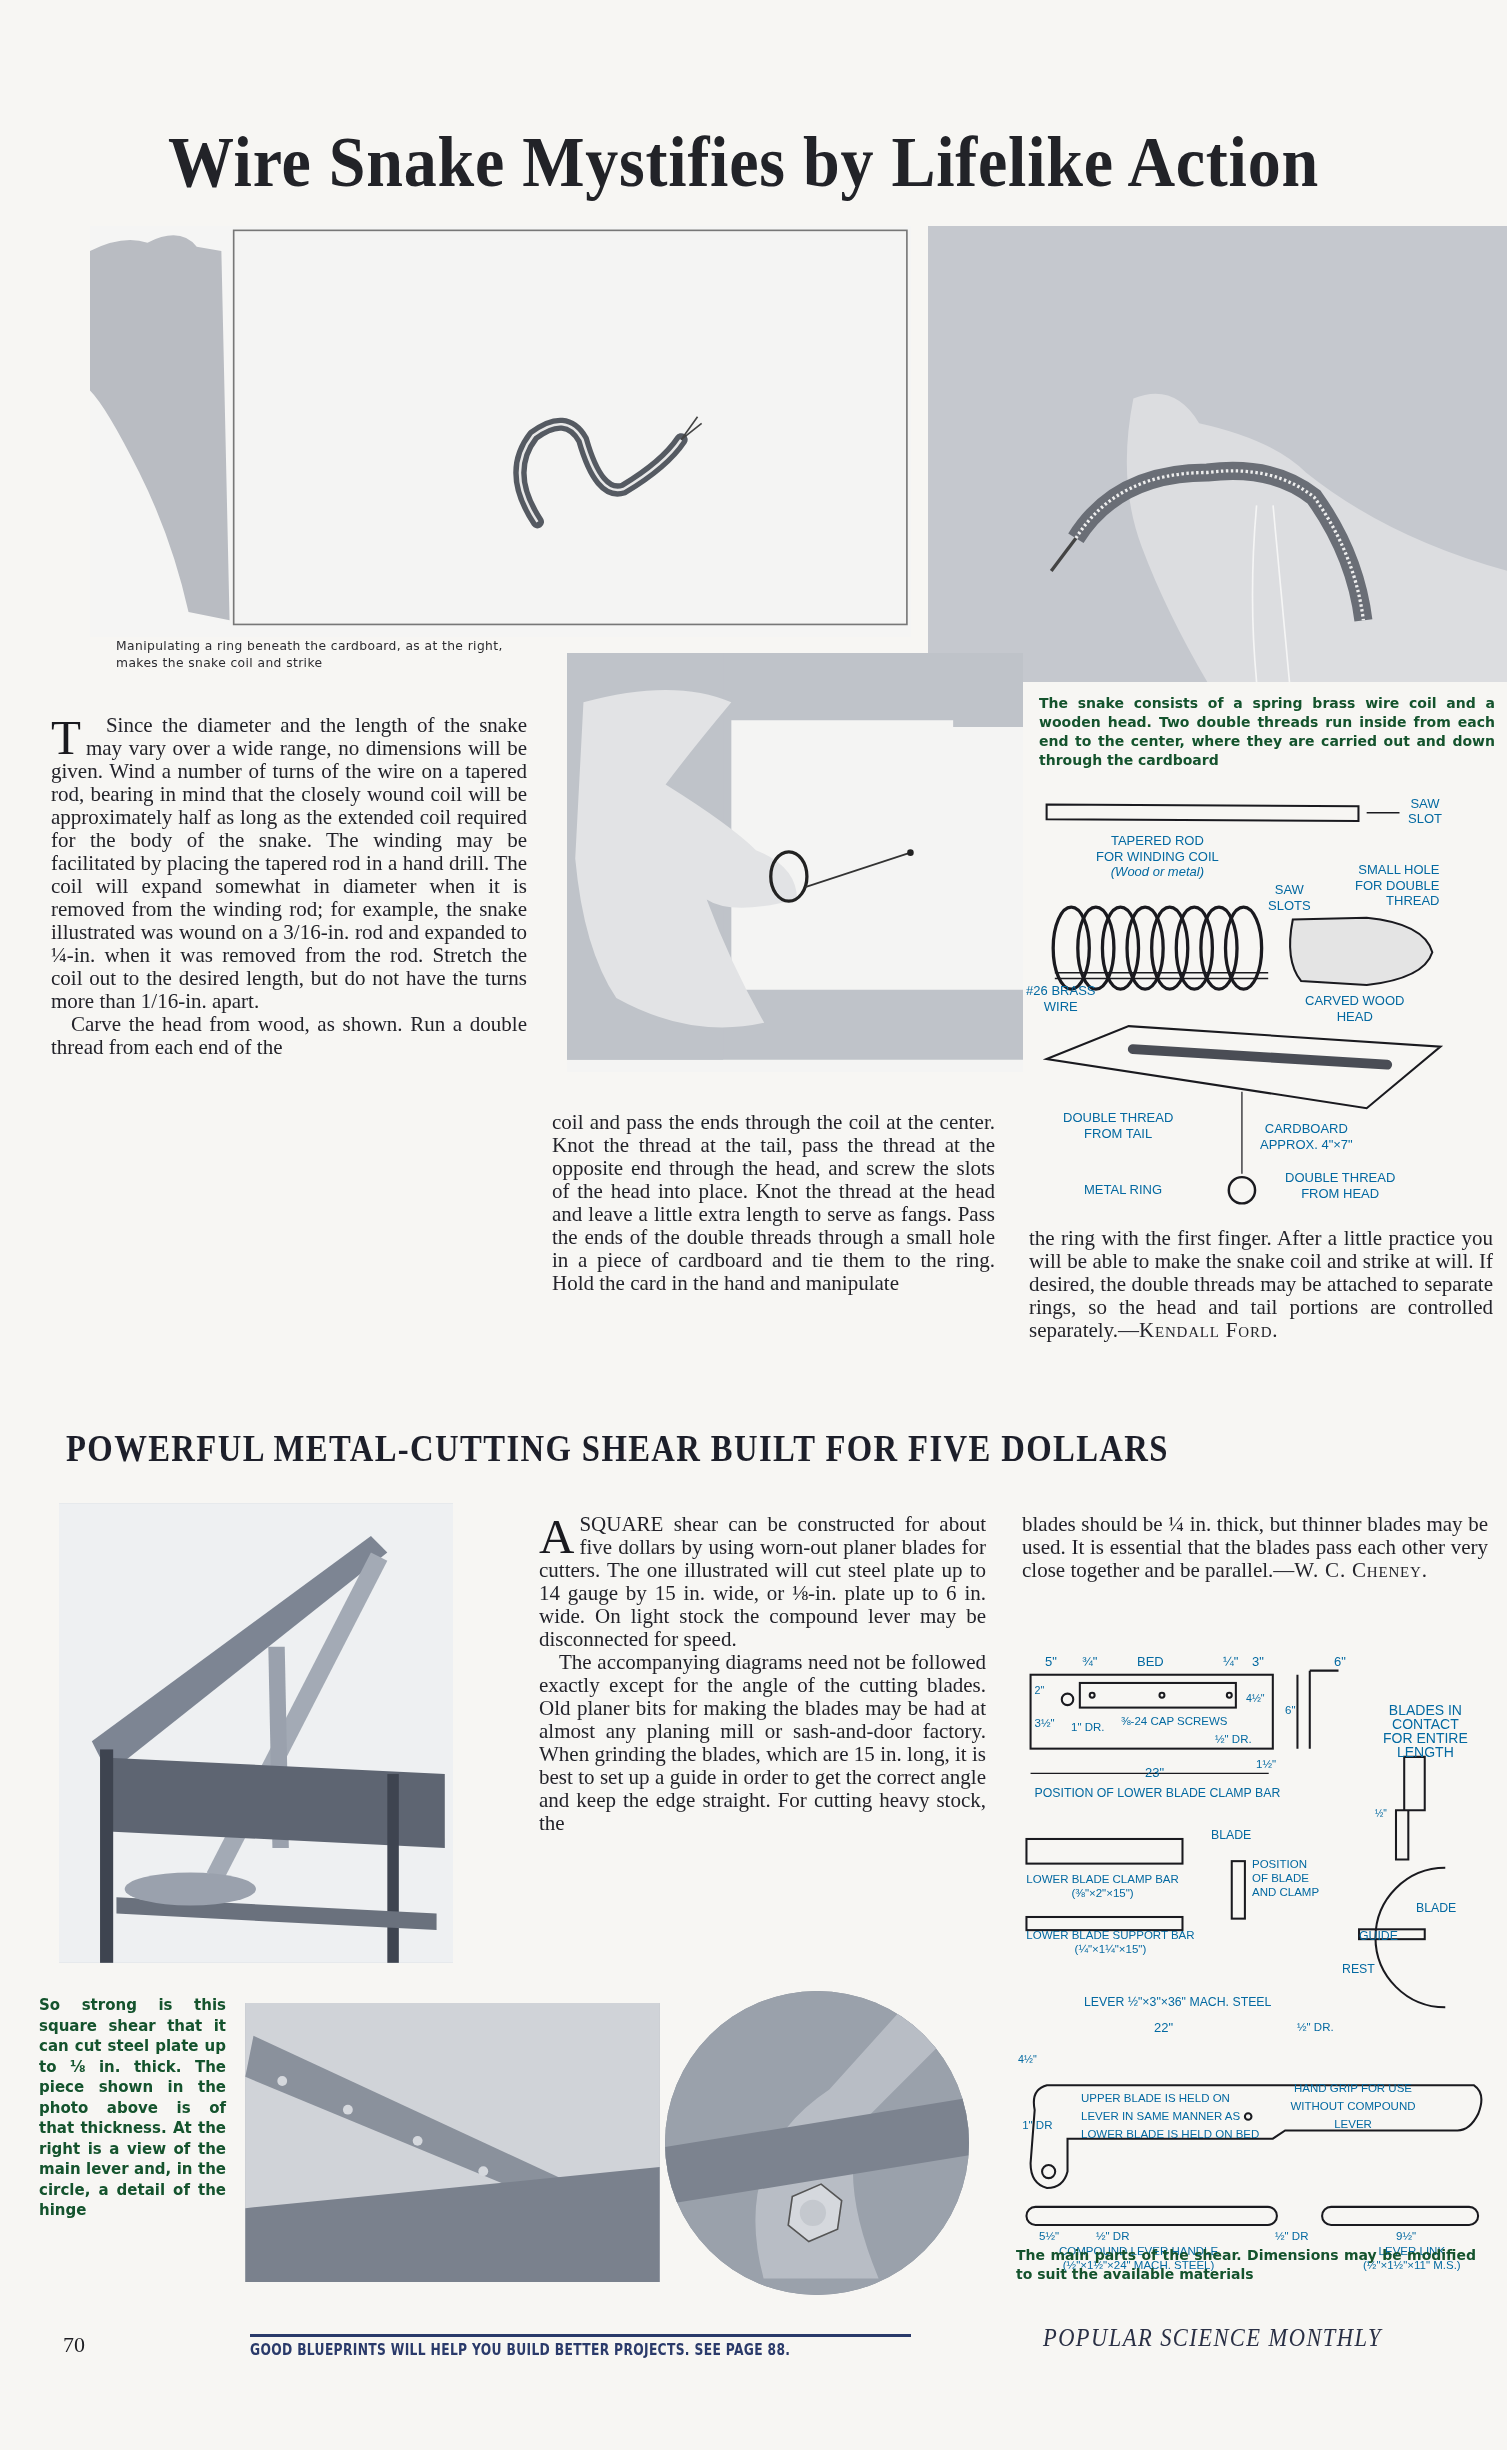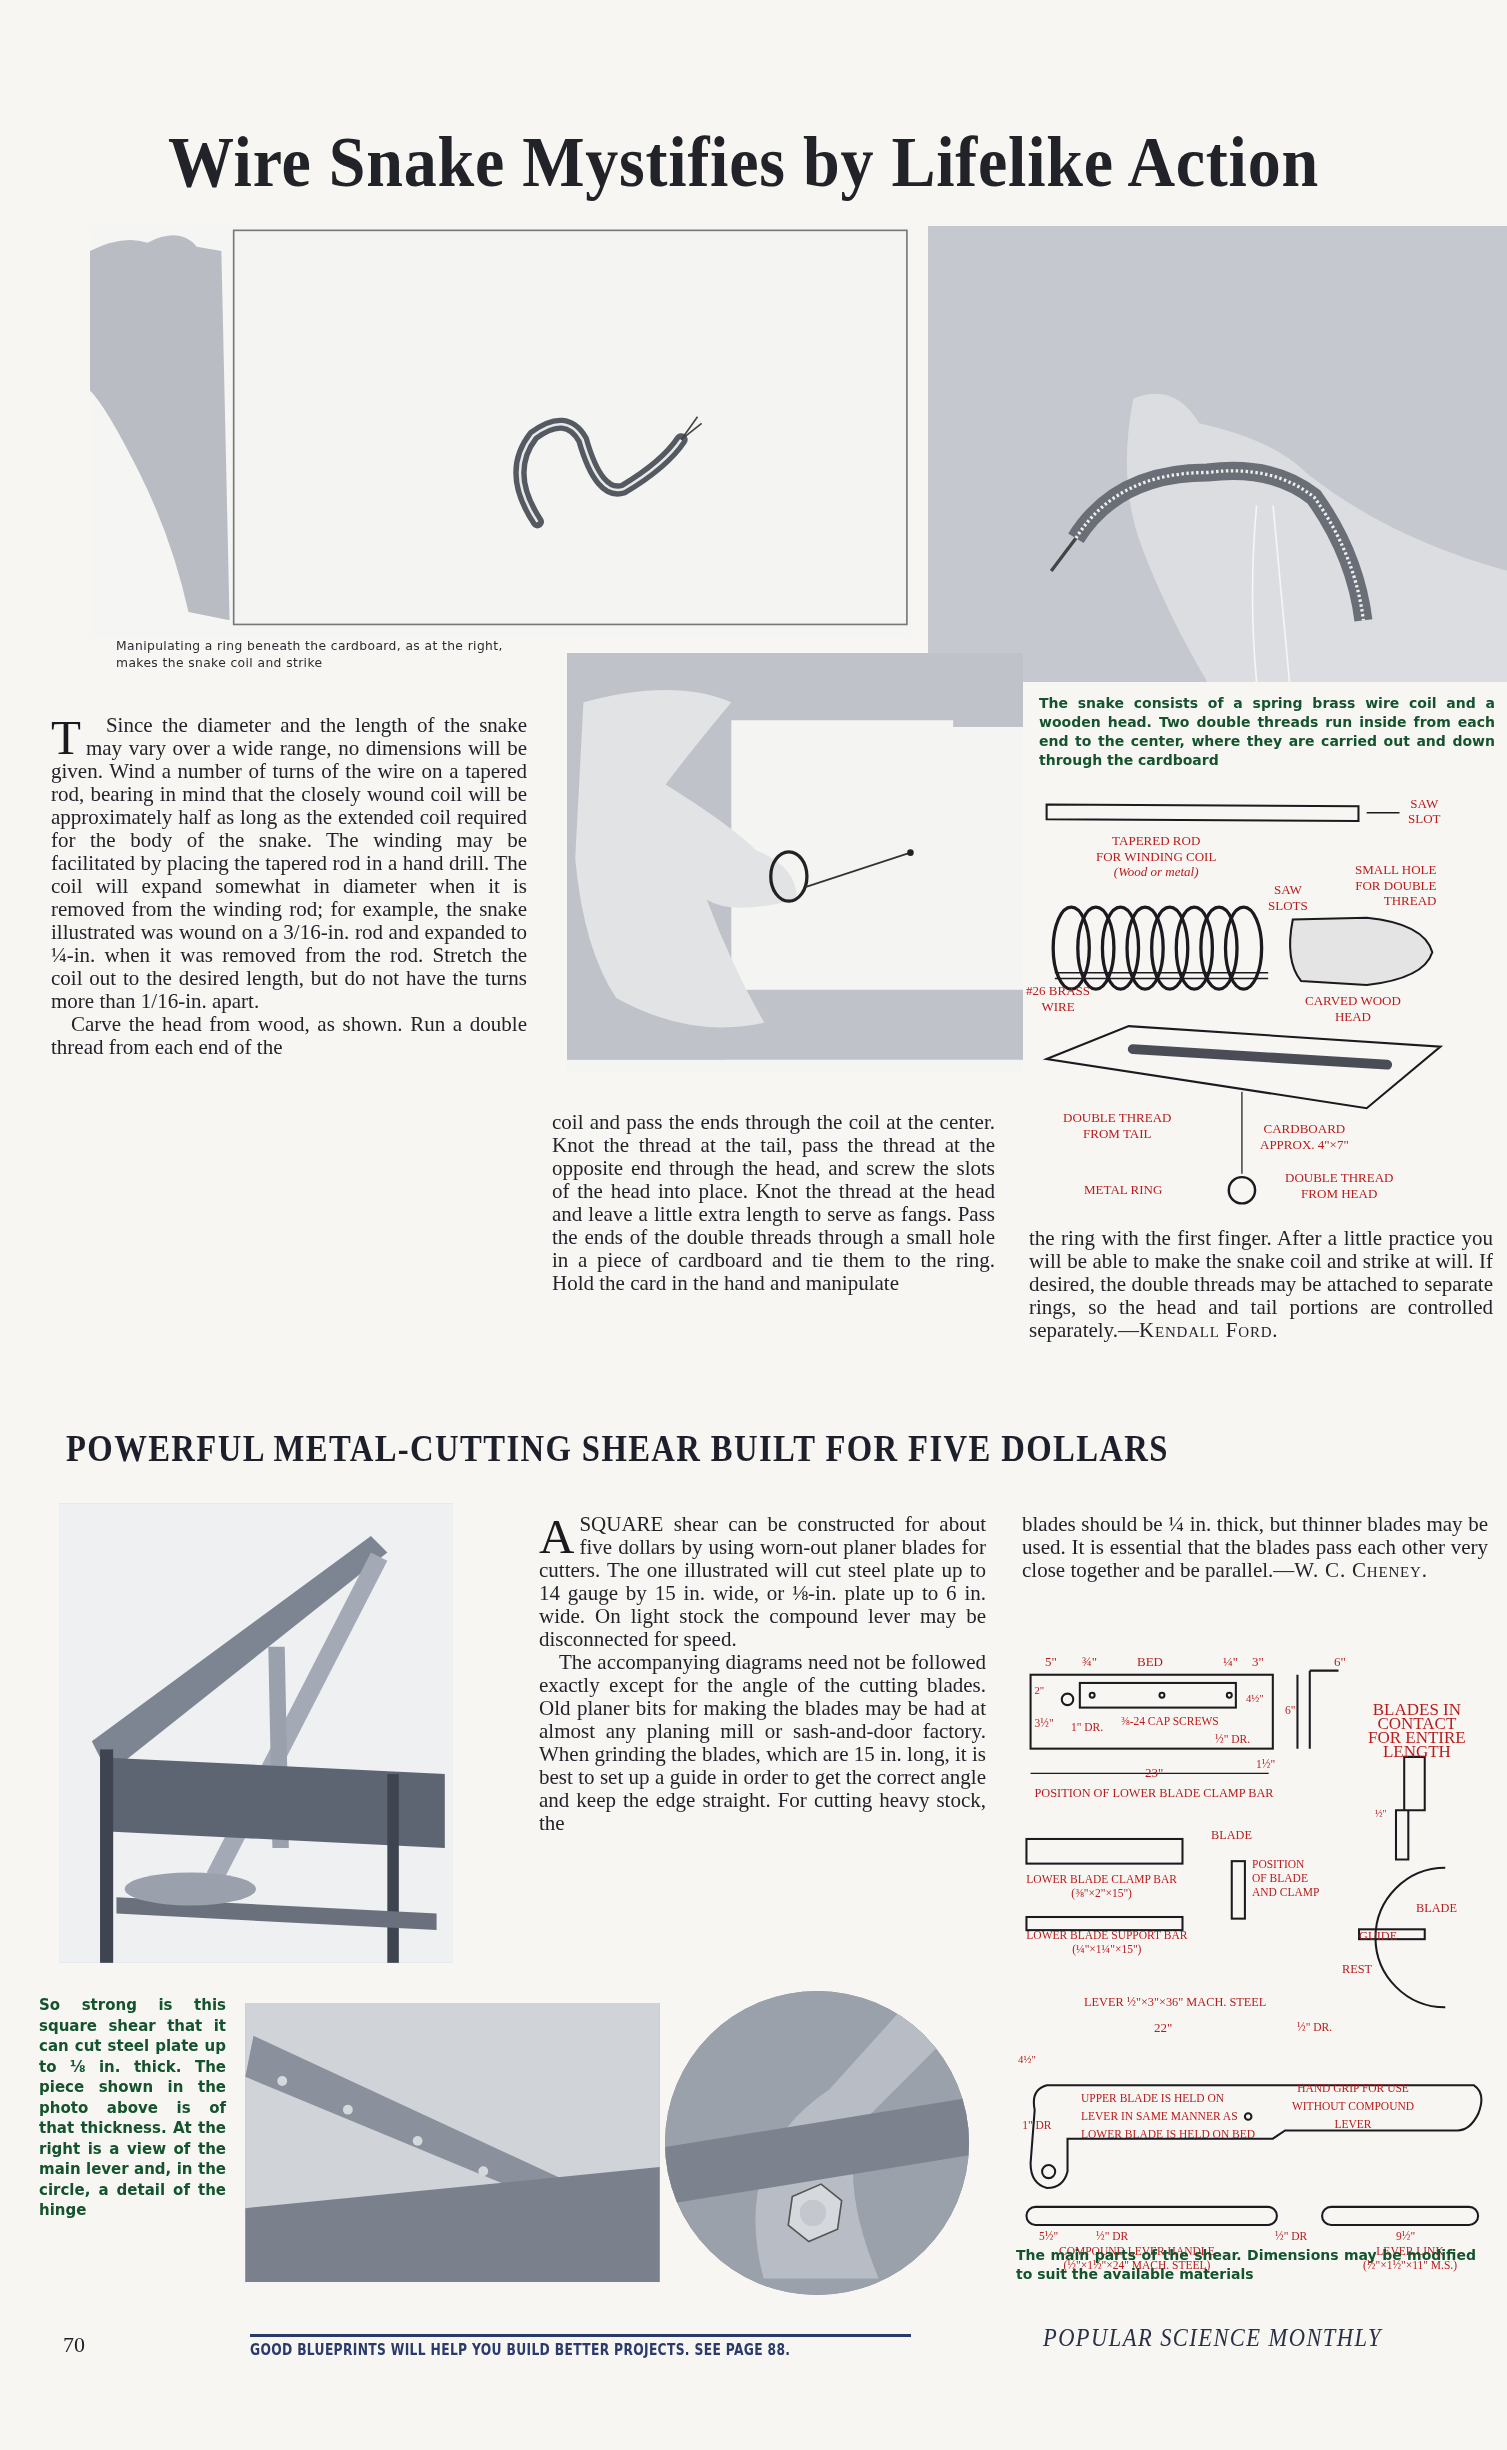--- a/index.html
+++ b/index.html
@@ -8,21 +8,21 @@
   .abs { position: absolute; }
   .title1 { left: 168px; top: 122px; font-size: 71px; letter-spacing: 0.8px; color: #222328; white-space: nowrap; transform: scaleX(0.93); transform-origin: left top; }
   .photo { background: #c4c7cc; overflow: hidden; }
   .photo.light { background: #eeeeee; }
   .caption-sans { font-family: "DejaVu Sans", sans-serif; font-size: 12.3px; line-height: 17px; color: #2b2b30; letter-spacing: 0.4px; margin-left: 22px; }
   .caption-bold { font-family: "DejaVu Sans", sans-serif; font-size: 14px; line-height: 19px; color: #14532d; font-weight: bold; text-align: justify; }
   .body-text { font-size: 21px; line-height: 23px; text-align: justify; color: #23232a; }
   .body-text p { text-indent: 0; margin: 0; }
   .body-text p.indent { text-indent: 20px; }
   .dropcap { float: left; font-size: 49px; line-height: 41px; margin: 3.3px 5px 0 0; color: #1a1a1f; }
-  .label { font-family: Liberation Serif, serif; font-size: 13px; color: #b91c1c; line-height: 15.6px; text-align: center; white-space: nowrap; }
+  .label { font-family: Liberation Sans, sans-serif; font-size: 13px; color: #0369a1; line-height: 15.6px; text-align: center; white-space: nowrap; }
   .label-l { text-align: left; }
   .title2 { left: 66px; top: 1426px; font-size: 38px; letter-spacing: 1.6px; color: #1d1f2a; white-space: nowrap; transform: scaleX(0.86); transform-origin: left top; }
   .footer-blue { font-family: "DejaVu Sans", sans-serif; font-weight: bold; font-size: 15px; letter-spacing: 0.4px; transform: scaleX(0.82); transform-origin: left top; white-space: nowrap; }
   .mag-name { font-size: 25px; font-style: italic; letter-spacing: 1.6px; white-space: nowrap; transform: scaleX(0.9); transform-origin: left top; }
   .smallcaps { font-variant: small-caps; letter-spacing: 0.8px; }
   svg { display: block; }
 </style>
 </head>
 <body>
 
@@ -200,21 +200,21 @@
   <div class="abs label" style="left:20.5px;top:37px;font-size:10.7px;">2"</div>
   <div class="abs label" style="left:20.5px;top:70px;font-size:11.5px;">3½"</div>
   <div class="abs label" style="left:57px;top:74px;font-size:11.5px;">1" DR.</div>
   <div class="abs label" style="left:107px;top:68px;font-size:11.5px;">⅜-24 CAP SCREWS</div>
   <div class="abs label" style="left:232px;top:45px;font-size:10.7px;">4½"</div>
   <div class="abs label" style="left:201px;top:86px;font-size:11.5px;">½" DR.</div>
   <div class="abs label" style="left:271px;top:57px;font-size:11.5px;">6"</div>
   <div class="abs label" style="left:242px;top:111px;font-size:11.5px;">1½"</div>
   <div class="abs label" style="left:131px;top:119px;">23"</div>
   <div class="abs label" style="left:20.5px;top:140px;font-size:12.3px;">POSITION OF LOWER BLADE CLAMP BAR</div>
-  <div class="abs label" style="left:354px;top:57px;font-size:17px;line-height:14px;">
+  <div class="abs label" style="left:369px;top:57px;font-size:14px;line-height:14px;">
     <div>BLADES IN</div>
     <div>CONTACT</div>
     <div>FOR ENTIRE</div>
     <div>LENGTH</div>
   </div>
   <div class="abs label" style="left:361px;top:160px;font-size:10px;">½"</div>
   <div class="abs label" style="left:197px;top:182px;font-size:12.3px;">BLADE</div>
   <div class="abs label label-l" style="left:238px;top:211px;font-size:11.5px;line-height:14px;">
     <div>POSITION</div>
     <div>OF BLADE</div>

